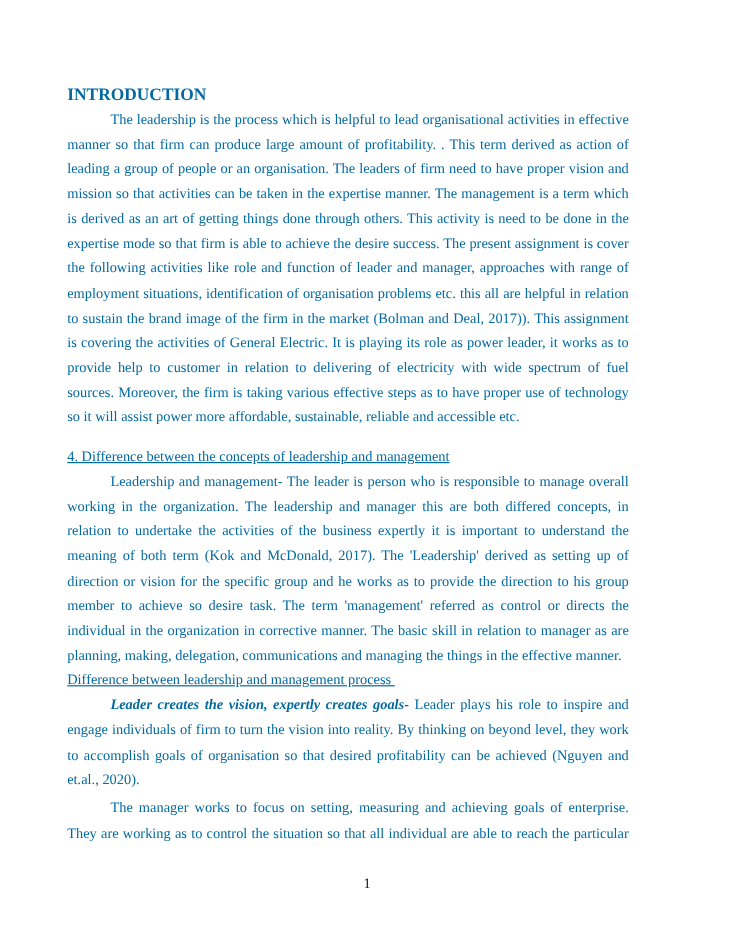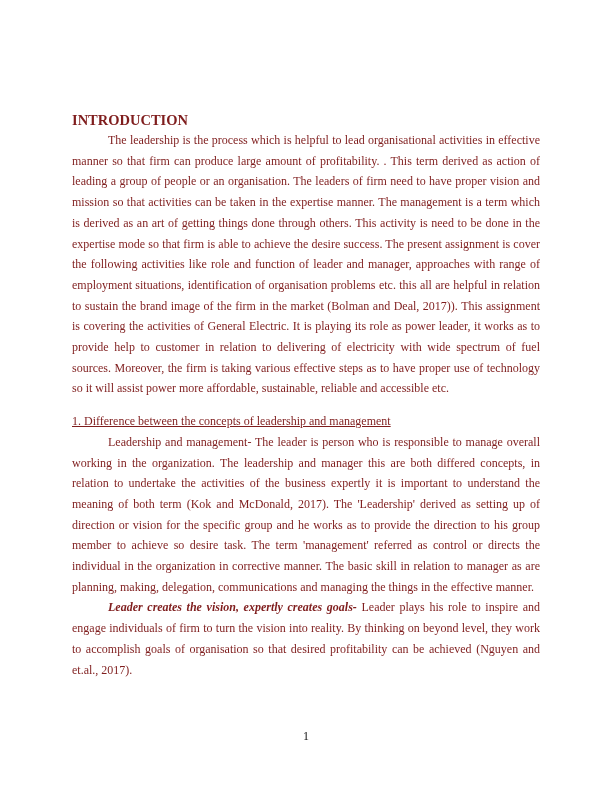--- a/index.html
+++ b/index.html
@@ -1,39 +1,40 @@
 <!DOCTYPE html>
 <html><head>
 <meta charset="utf-8">
 <style>
   html, body { margin: 0; padding: 0; background: #ffffff; }
   body { width: 612px; height: 792px; position: relative; overflow: hidden; }
   .page {
-    position: absolute; left: 72px; top: 70px; width: 468px;
-    font-family: "Liberation Serif", serif; font-size: 12px; color: #7f1d1d;
+    position: absolute; left: 56px; top: 70px; width: 468px;
+    font-family: "Liberation Serif", serif; font-size: 12px; color: #0369a1;
     line-height: 20.7px;
-    margin-top: 41px;
   }
   .h1 { font-weight: bold; font-size: 14.5px; line-height: 18px; margin: 0 0 1px 0; }
   p { margin: 0; text-align: justify; }
   .indent { text-indent: 36px; }
   .gap { height: 12px; }
   .u { text-decoration: underline; }
   .b { font-weight: normal; }
   .bi { font-weight: bold; font-style: italic; }
   .pageno {
     position: absolute; top: 729px; left: 0; width: 612px; text-align: center;
     font-family: "Liberation Serif", serif; font-size: 12px; color: #111;
   }
 </style>
 </head>
 <body>
 
 <div class="page">
   <div class="h1">INTRODUCTION</div>
   <p class="indent">The leadership is the process which is helpful to lead organisational activities in  effective manner so that firm can produce large amount of profitability. . This term derived as action of leading a group of people or an organisation. The leaders of firm need to have proper vision and mission so that activities can be taken in the expertise manner. The management is a term which is derived as an art of getting things done through others. This activity is need to be done in the expertise mode so that firm is able to achieve the desire success. The present assignment is cover the following activities like role and function of leader and manager, approaches with range of employment situations, identification of organisation problems etc. this all are helpful in relation to sustain the brand image of the firm in the market (Bolman and Deal, 2017)). This assignment is covering the activities of General Electric. It is playing its role as power leader, it works as to provide help to customer in relation to delivering of electricity with wide spectrum of fuel sources. Moreover, the firm is taking various effective steps as to have proper use of technology so it will assist power more affordable, sustainable, reliable and accessible etc.</p>
   <div class="gap"></div>
-  <p><span class="u">1. Difference between the concepts of leadership and management</span></p>
+  <p><span class="u">4. Difference between the concepts of leadership and management</span></p>
   <p class="indent"><span class="b">Leadership and management-</span><span> The leader is person who is responsible to manage overall working in the organization. The leadership and manager this are both differed concepts, in relation to undertake the activities of the business expertly it is important to understand the meaning of both term (Kok and McDonald, 2017). The 'Leadership' derived as setting up of direction or vision for the specific group and he works as to provide the direction to his group member to achieve so desire task. The term 'management' referred as control or directs the individual in the organization in corrective manner. The basic skill in relation to manager as are planning, making, delegation, communications and managing the things in the effective manner.</span></p>
-  <p class="indent"><span class="bi">Leader creates the vision, expertly creates goals-</span><span> Leader plays his role to inspire and engage individuals of firm to turn the vision into reality. By thinking on beyond level, they work to accomplish goals of  organisation so that desired profitability can be achieved (Nguyen and et.al., 2017).</span></p>
+  <p><span class="b u" style="white-space:pre">Difference between leadership and management process </span></p>
+  <p class="indent"><span class="bi">Leader creates the vision, expertly creates goals-</span><span> Leader plays his role to inspire and engage individuals of firm to turn the vision into reality. By thinking on beyond level, they work to accomplish goals of  organisation so that desired profitability can be achieved (Nguyen and et.al., 2020).</span></p>
+  <p class="indent" style="margin-top:3px; text-align-last: justify;">The manager works to focus on setting, measuring and achieving goals of enterprise. They are working as to control the situation so that all individual are able to reach the particular</p>
 </div>
 
 <div class="pageno">1</div>
 
 </body></html>

